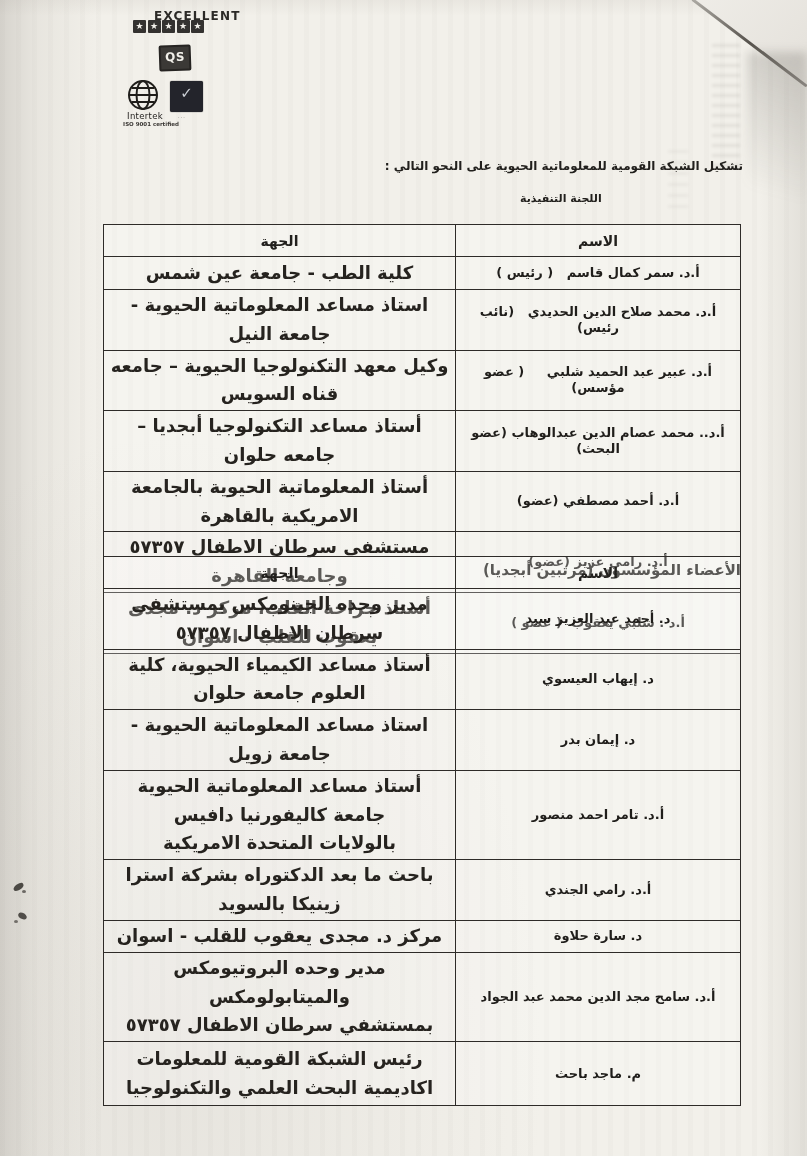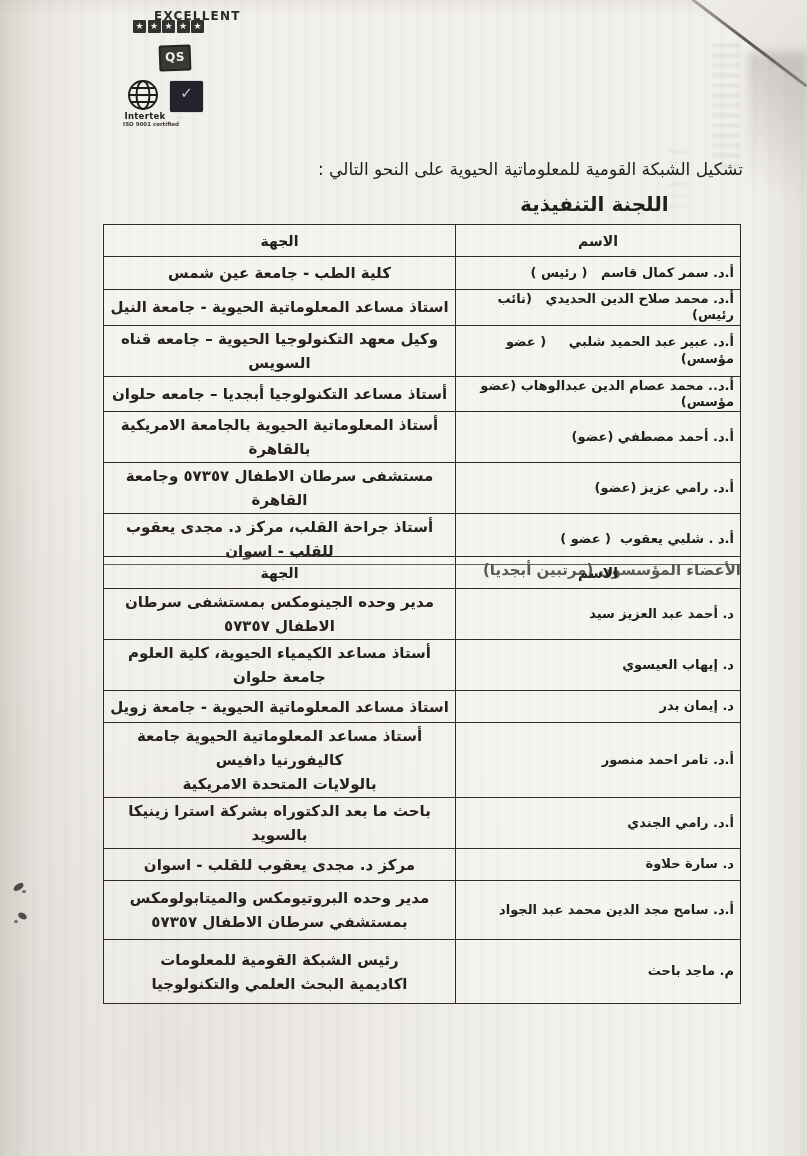--- a/index.html
+++ b/index.html
@@ -56,49 +56,49 @@
   .excellent{position:absolute;left:36px;top:1px;font-size:12px;font-weight:bold;
     letter-spacing:1.2px;color:#2c2a27;}
   .stars{position:absolute;left:15px;top:12px;display:flex;gap:1.5px;}
   .star-box{width:13px;height:13px;background:#343230;color:#f2f0ea;font-size:9px;
     line-height:13px;text-align:center;border-radius:1px;}
   .qs-box{position:absolute;left:41px;top:37px;width:28px;height:22px;background:#3b3936;
     border:2px solid #262422;color:#f1efe9;font-size:12px;font-weight:bold;text-align:center;
     line-height:21px;transform:rotate(-2deg);border-radius:2px;letter-spacing:.5px;}
   .globe{position:absolute;left:6px;top:71px;}
   .intertek-label{position:absolute;left:0px;top:103px;width:54px;text-align:center;
-    font-size:8.5px;font-weight:bold;color:#242220;letter-spacing:.3px;}
+    font-size:8.5px;font-weight:normal;color:#242220;letter-spacing:.3px;}
   .iso-label{position:absolute;left:2px;top:113px;width:62px;text-align:center;
     font-size:5.5px;font-weight:bold;color:#3a3734;}
   .egac-box{position:absolute;left:52px;top:73px;width:33px;height:31px;background:#23242b;
     border-radius:2px;color:#ccd0d6;text-align:center;box-shadow:0 0 1px #111;}
   .egac-box .check{font-size:15px;line-height:24px;display:block;}
   .egac-dots{position:absolute;left:60px;top:106px;font-size:5px;color:#55524e;letter-spacing:1px;}
 
   
-  .main-title{position:absolute;right:64px;top:159px;font-size:17px;font-weight:normal;
+  .main-title{position:absolute;right:64px;top:159px;font-size:12px;font-weight:bold;
     direction:rtl;color:#22201d;text-align:center;}
-  .exec-title{position:absolute;left:520px;top:192px;font-size:20px;font-weight:bold;
+  .exec-title{position:absolute;left:520px;top:192px;font-size:11px;font-weight:bold;
     direction:rtl;color:#22201d;}
   .founders-title{position:absolute;right:66px;top:529px;font-size:15px;font-weight:bold;
     direction:rtl;color:#22201d;margin-top:32px;}
 
   
   table.doc{position:absolute;left:103px;border-collapse:collapse;table-layout:fixed;
     direction:rtl;width:637px;background:rgba(255,255,255,.25);}
   #table1{top:224px;}
   #table2{top:556px;}
   table.doc td,table.doc th{border:1.5px solid #2e2b28;vertical-align:middle;
     padding:1px 6px;overflow:hidden;}
   col.name-col{width:285px;}
   col.entity-col{width:352px;}
   th.hdr{font-size:14px;font-weight:bold;text-align:center;height:29px;color:#22201d;}
-  td.name-cell{font-size:13px;font-weight:bold;text-align:right;white-space:pre-wrap;
+  td.name-cell{font-size:13px;font-weight:bold;text-align:center;white-space:pre-wrap;
     line-height:1.25;color:#201e1b;margin-top:7px;}
-  td.entity-cell{font-size:15px;font-weight:600;text-align:center;white-space:pre-line;
+  td.entity-cell{font-size:18px;font-weight:600;text-align:center;white-space:pre-line;
     line-height:1.6;color:#26231f;}
   #table1 tr.r{height:33px;}
   #table2 tr.r{height:32px;}
   #table2 tr.tall-2line{height:61px;}
   #table2 tr.tall-md{height:41px;}
   #table2 tr.tall-2line-b{height:59px;}
   #table2 tr.tall-2line-c{height:64px;}
 </style>
 </head>
 <body>
@@ -163,21 +163,21 @@
     </tr>
     <tr class="r">
       <td class="name-cell">أ.د. محمد صلاح الدين الحديدي   (نائب رئيس)</td>
       <td class="entity-cell">استاذ مساعد المعلوماتية الحيوية - جامعة النيل</td>
     </tr>
     <tr class="r">
       <td class="name-cell">أ.د. عبير عبد الحميد شلبي     ( عضو مؤسس)</td>
       <td class="entity-cell">وكيل معهد التكنولوجيا الحيوية – جامعه قناه السويس</td>
     </tr>
     <tr class="r">
-      <td class="name-cell">أ.د.. محمد عصام الدين عبدالوهاب (عضو مؤسس)</td>
+      <td class="name-cell">أ.د.. محمد عصام الدين عبدالوهاب (عضو البحث)</td>
       <td class="entity-cell">أستاذ مساعد التكنولوجيا أبجديا – جامعه حلوان</td>
     </tr>
     <tr class="r">
       <td class="name-cell">أ.د. أحمد مصطفي (عضو)</td>
       <td class="entity-cell">أستاذ المعلوماتية الحيوية بالجامعة الامريكية بالقاهرة</td>
     </tr>
     <tr class="r">
       <td class="name-cell">أ.د. رامي عزيز (عضو)</td>
       <td class="entity-cell">مستشفى سرطان الاطفال ٥٧٣٥٧  وجامعة القاهرة</td>
     </tr>

